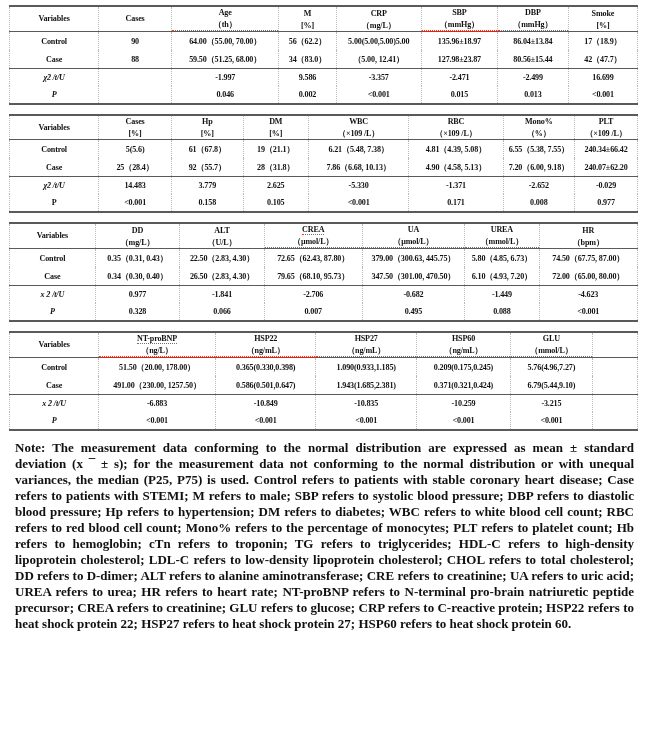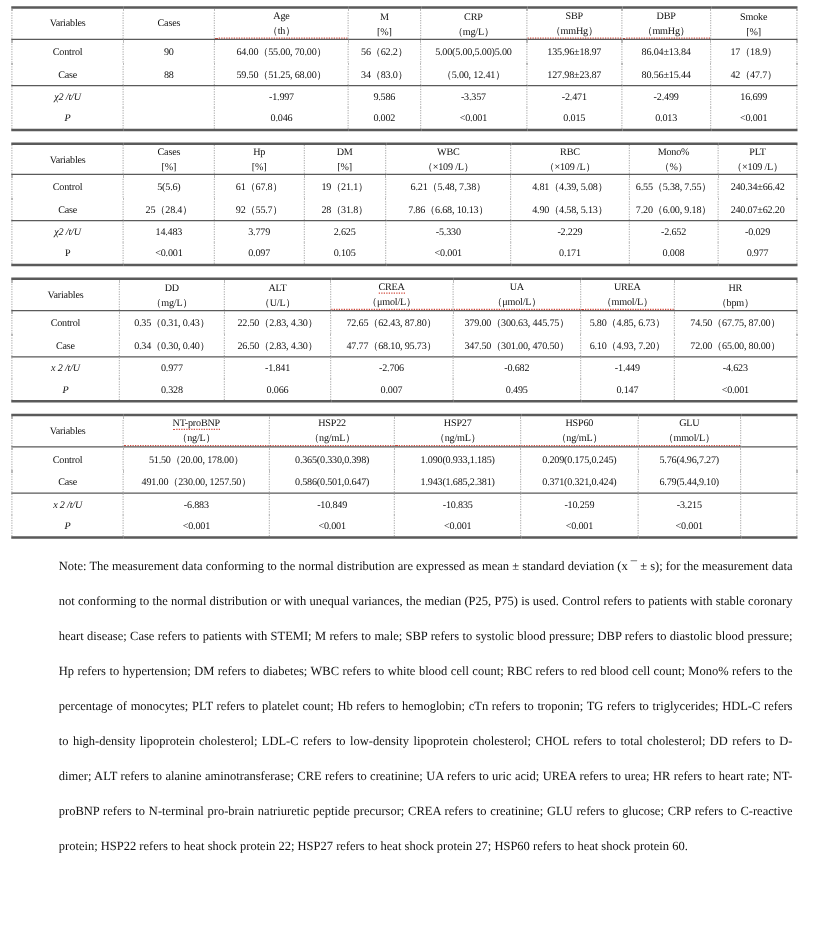--- a/index.html
+++ b/index.html
@@ -13,20 +13,21 @@
     font-family: "Liberation Serif", "DejaVu Serif", serif;
     color: #111111;
     overflow: hidden;
   }
   .page {
     width: 663px;
     height: 534px;
     position: relative;
     box-sizing: border-box;
     padding: 5px 25px 0 9px;
+    font-weight: bold;
   }
 
   
   table.stat {
     width: 100%;
     border-collapse: collapse;
     table-layout: fixed;
     font-size: 8.1px;
     margin: 0 0 9px 0;
   }
@@ -61,25 +62,24 @@
   tr.botline td   { border-bottom: 2.2px solid #5a5a5a; }
 
   .ital { font-style: italic; }
 
   
   .chi { font-style: italic; letter-spacing: 0.2px; }
 
   
   .note {
     margin-top: 8px;
-    font-size: 10px;
-    line-height: 28px;
+    font-size: 13px;
+    line-height: 16px;
     text-align: justify;
     padding: 0 4px 0 6px;
-    margin-left: 32px;
   }
   .sq {
     border-bottom: 1px dotted #d24a3d;
     padding-bottom: 0px;
   }
 </style>
 </head>
 <body>
 
 <div class="page">
@@ -190,28 +190,28 @@
         <td>4.90（4.58, 5.13）</td>
         <td>7.20（6.00, 9.18）</td>
         <td>240.07±62.20</td>
       </tr>
       <tr class="stats midline">
         <td class="chi">χ2 /t/U</td>
         <td>14.483</td>
         <td>3.779</td>
         <td>2.625</td>
         <td>-5.330</td>
-        <td>-2.229</td>
+        <td>-1.371</td>
         <td>-2.652</td>
         <td>-0.029</td>
       </tr>
       <tr class="stats botline">
         <td>P</td>
         <td>&lt;0.001</td>
-        <td>0.097</td>
+        <td>0.158</td>
         <td>0.105</td>
         <td>&lt;0.001</td>
         <td>0.171</td>
         <td>0.008</td>
         <td>0.977</td>
       </tr>
     </tbody>
   </table>
 
   <table class="stat">
@@ -240,41 +240,41 @@
         <td>22.50（2.83, 4.30）</td>
         <td>72.65（62.43, 87.80）</td>
         <td>379.00（300.63, 445.75）</td>
         <td>5.80（4.85, 6.73）</td>
         <td>74.50（67.75, 87.00）</td>
       </tr>
       <tr class="body">
         <td>Case</td>
         <td>0.34（0.30, 0.40）</td>
         <td>26.50（2.83, 4.30）</td>
-        <td>47.77（68.10, 95.73）</td>
+        <td>79.65（68.10, 95.73）</td>
         <td>347.50（301.00, 470.50）</td>
         <td>6.10（4.93, 7.20）</td>
         <td>72.00（65.00, 80.00）</td>
       </tr>
       <tr class="stats midline">
         <td class="chi">x 2 /t/U</td>
         <td>0.977</td>
         <td>-1.841</td>
         <td>-2.706</td>
         <td>-0.682</td>
         <td>-1.449</td>
         <td>-4.623</td>
       </tr>
       <tr class="stats botline">
         <td class="ital">P</td>
         <td>0.328</td>
         <td>0.066</td>
         <td>0.007</td>
         <td>0.495</td>
-        <td>0.147</td>
+        <td>0.088</td>
         <td>&lt;0.001</td>
       </tr>
     </tbody>
   </table>
 
   <table class="stat">
     <colgroup>
       <col style="width:14.2%">
         <col style="width:18.6%">
         <col style="width:16.0%">

